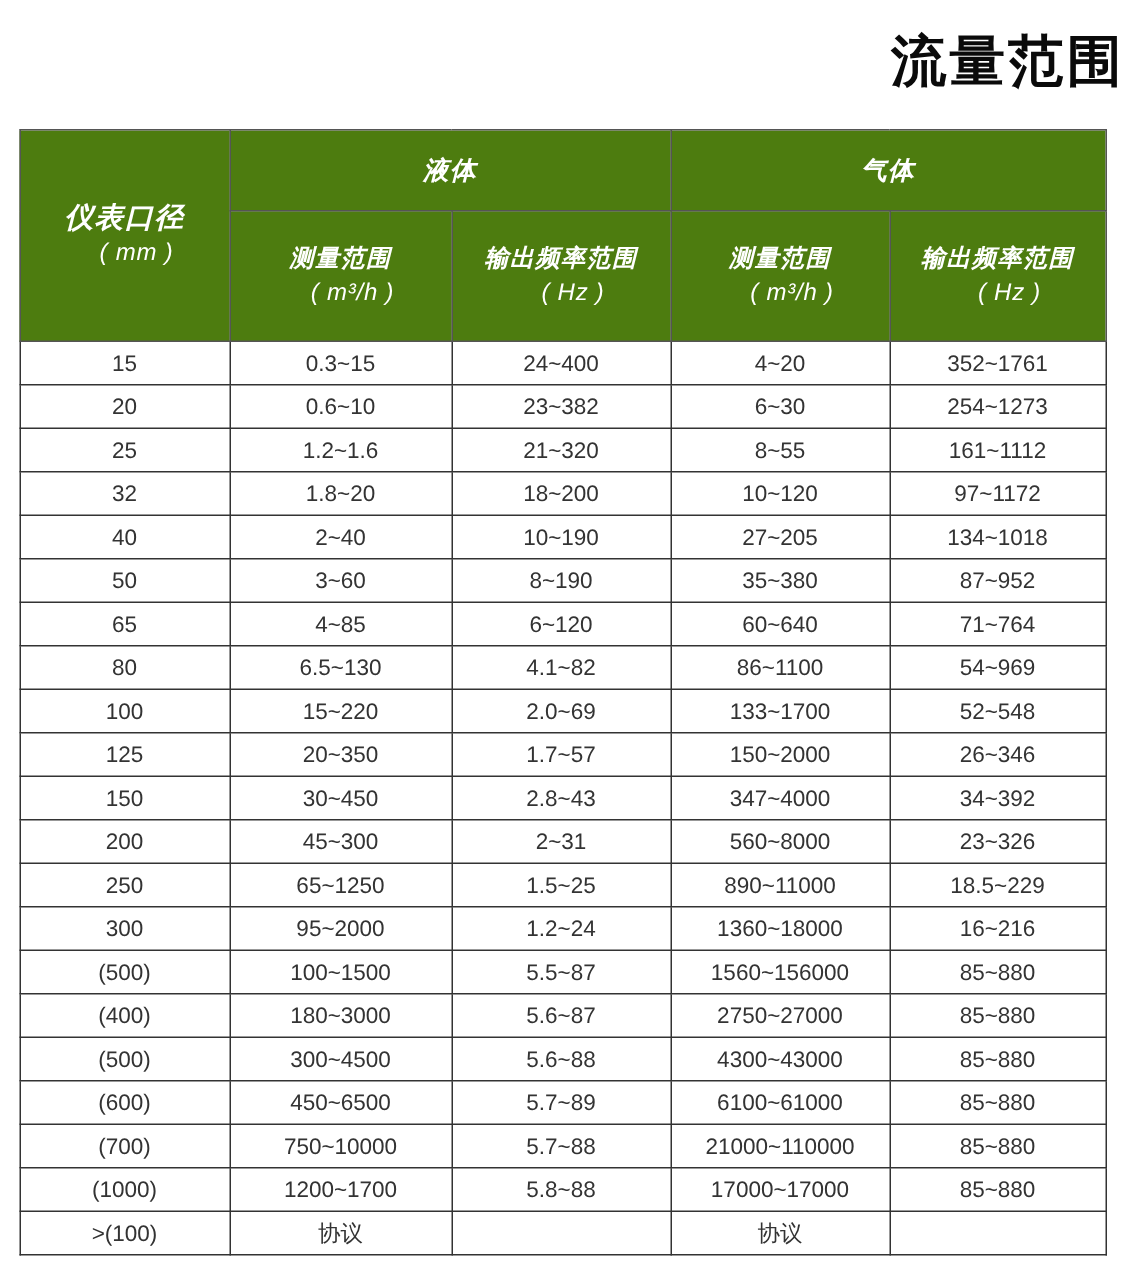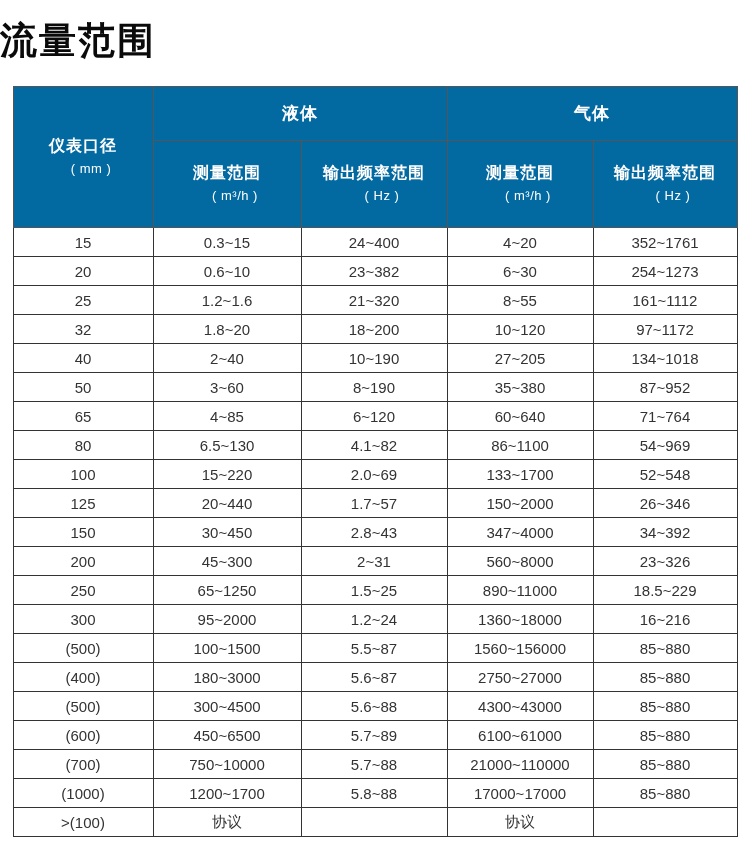--- a/index.html
+++ b/index.html
@@ -8,68 +8,69 @@
     background: #ffffff;
     width: 750px;
     height: 850px;
     font-family: "Liberation Sans", "DejaVu Sans", sans-serif;
     overflow: hidden;
   }
   .page { width: 750px; height: 850px; }
   .title {
     margin: 0;
     padding: 16px 0 20px 0;
-    text-align: left;
+    text-align: right;
     font-size: 37px;
     font-weight: bold;
     color: #0a0a0a;
     letter-spacing: 2px;
     font-family: "Liberation Sans", "DejaVu Sans", sans-serif;
   }
   table.flow-table {
     border-collapse: collapse;
     margin: 0 auto;
     width: 724px;
     table-layout: fixed;
     border: 1px solid #2f2f2f;
   }
   col.c-diam { width: 140px; }
   col.c-lr   { width: 148px; }
   col.c-lf   { width: 146px; }
   col.c-gr   { width: 146px; }
   col.c-gf   { width: 144px; }
 
   thead th {
-    background: #0369a1;
+    background: #4d7c0f;
     color: #ffffff;
     border: 1px solid #555555;
     font-weight: bold;
     padding: 0;
     vertical-align: middle;
+    font-style: italic;
   }
   .th-group {
     height: 53px;
     font-size: 17px;
     letter-spacing: 1px;
   }
   .th-sub {
     height: 85px;
   }
   .th-diam {
     height: 140px;
   }
   .h-main {
     font-size: 16px;
     font-weight: bold;
     letter-spacing: 1px;
     line-height: 24px;
   }
-  .th-diam .h-main { font-size: 16px; }
+  .th-diam .h-main { font-size: 19px; }
   .h-sub-unit {
-    font-size: 13px;
+    font-size: 16px;
     font-weight: normal;
     line-height: 22px;
     letter-spacing: 0.5px;
     padding-left: 16px;
   }
   tbody td {
     border: 1px solid #333333;
     height: 28px;
     text-align: center;
     vertical-align: middle;
@@ -182,21 +183,21 @@
   </tr>
         <tr>
     <td>100</td>
     <td>15~220</td>
     <td>2.0~69</td>
     <td>133~1700</td>
     <td>52~548</td>
   </tr>
         <tr>
     <td>125</td>
-    <td>20~440</td>
+    <td>20~350</td>
     <td>1.7~57</td>
     <td>150~2000</td>
     <td>26~346</td>
   </tr>
         <tr>
     <td>150</td>
     <td>30~450</td>
     <td>2.8~43</td>
     <td>347~4000</td>
     <td>34~392</td>

